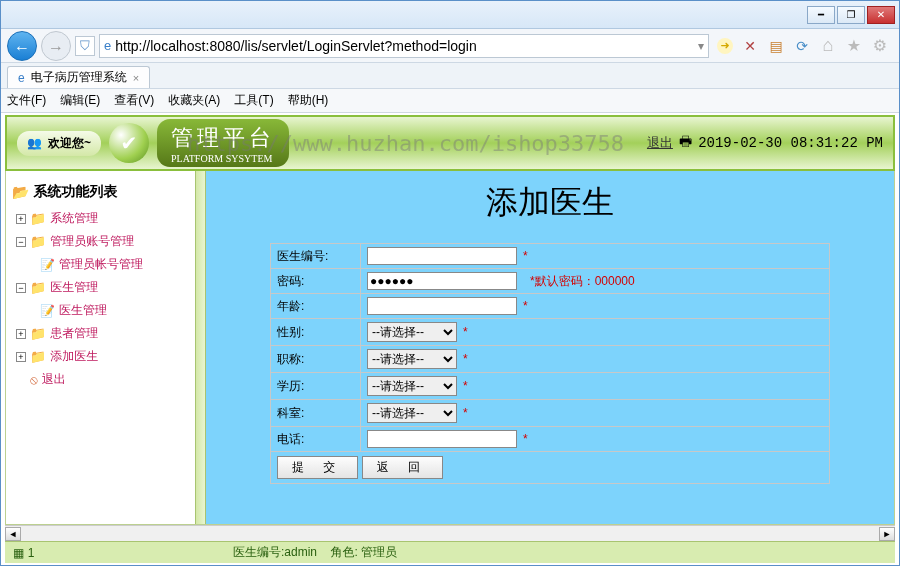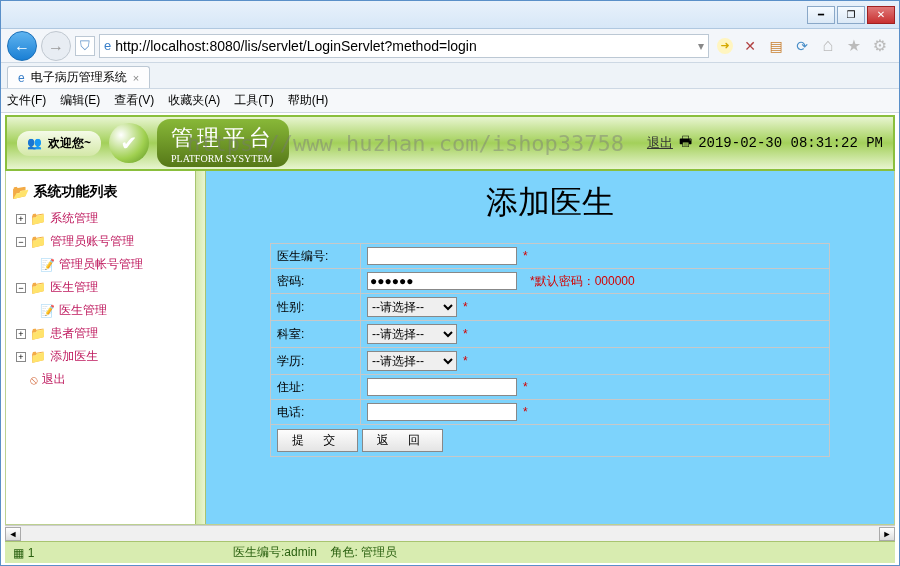--- a/index.html
+++ b/index.html
@@ -206,34 +206,38 @@
         <tbody>
             <tr>
               <td class="label">医生编号:</td>
             <td class="field"><input type="text" value="" style=""><span class="req">*</span></td>
             </tr>
         <tr>
               <td class="label">密码:</td>
             <td class="field"><input type="text" value="●●●●●●" style=""><span class="hint">*默认密码：000000</span></td>
             </tr>
         <tr>
+              <td class="label">年龄:</td>
+            <td class="field"><input type="text" value="" style=""><span class="req">*</span></td>
+            </tr>
+        <tr>
               <td class="label">性别:</td>
             <td class="field"><select><option>--请选择--</option></select><span class="req">*</span></td>
             </tr>
         <tr>
+              <td class="label">职称:</td>
+            <td class="field"><select><option>--请选择--</option></select><span class="req">*</span></td>
+            </tr>
+        <tr>
+              <td class="label">学历:</td>
+            <td class="field"><select><option>--请选择--</option></select><span class="req">*</span></td>
+            </tr>
+        <tr>
               <td class="label">科室:</td>
             <td class="field"><select><option>--请选择--</option></select><span class="req">*</span></td>
-            </tr>
-        <tr>
-              <td class="label">学历:</td>
-            <td class="field"><select><option>--请选择--</option></select><span class="req">*</span></td>
-            </tr>
-        <tr>
-              <td class="label">住址:</td>
-            <td class="field"><input type="text" value="" style=""><span class="req">*</span></td>
             </tr>
         <tr>
               <td class="label">电话:</td>
             <td class="field"><input type="text" value="" style=""><span class="req">*</span></td>
             </tr>
         <tr class="form-actions">
               <td colspan="2">
           <button class="btn">提 交</button>
           <button class="btn">返 回</button>
         </td>

